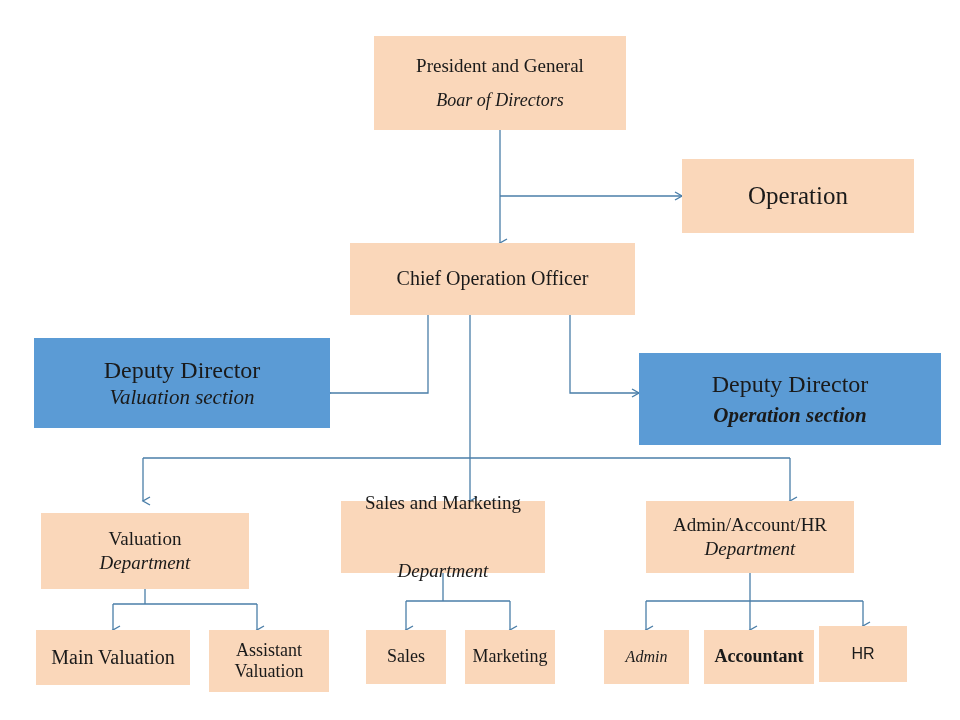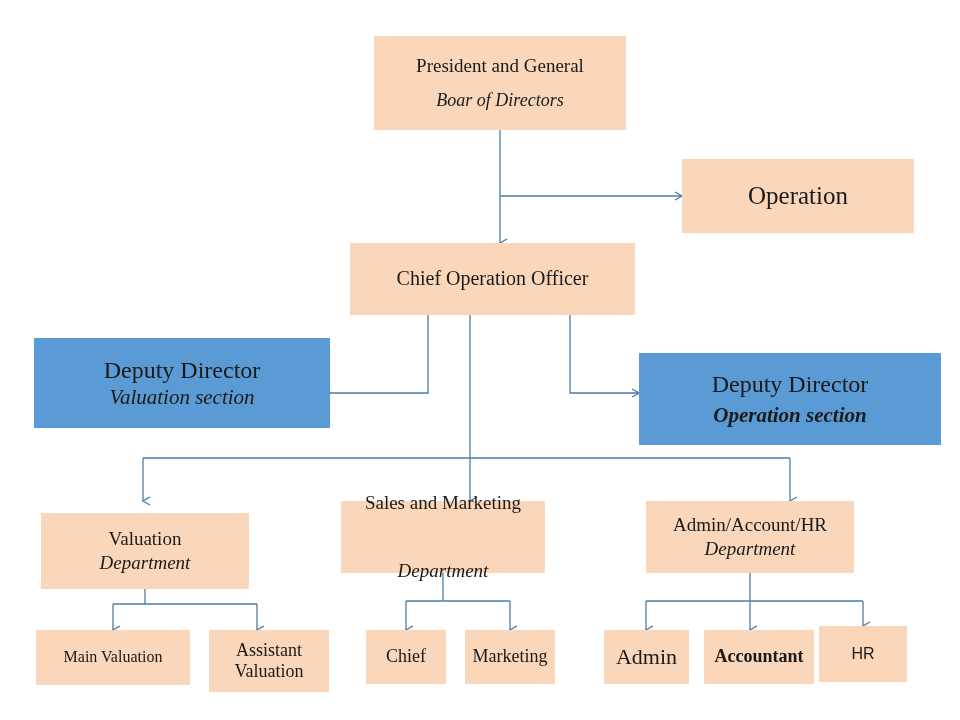--- a/index.html
+++ b/index.html
@@ -62,28 +62,28 @@
 
   #node-dept-valuation { left: 41px;  top: 513px; width: 208px; height: 76px; font-size: 19px; }
   #node-dept-valuation .node-sub { font-size: 19px; margin-top: 2px; }
 
   #node-dept-sales     { left: 341px; top: 501px; width: 204px; height: 72px; font-size: 19px; gap: 43px; }
   #node-dept-sales .node-sub { font-size: 19px; margin-top: 2px; }
 
   #node-dept-admin     { left: 646px; top: 501px; width: 208px; height: 72px; font-size: 19px; }
   #node-dept-admin .node-sub { font-size: 19px; margin-top: 2px; }
 
-  #node-main-valuation { left: 36px;  top: 630px; width: 154px; height: 55px; font-size: 16px; }
+  #node-main-valuation { left: 36px;  top: 630px; width: 154px; height: 55px; font-size: 20px; }
   #node-assistant-valuation { left: 209px; top: 630px; width: 120px; height: 62px; font-size: 18px; }
   #node-assistant-valuation .node-title { white-space: normal; }
 
   #node-sales      { left: 366px; top: 630px; width: 80px;  height: 54px; font-size: 18px; }
   #node-marketing  { left: 465px; top: 630px; width: 90px;  height: 54px; font-size: 18px; }
 
-  #node-admin      { left: 604px; top: 630px; width: 85px;  height: 54px; font-size: 22px; }
+  #node-admin      { left: 604px; top: 630px; width: 85px;  height: 54px; font-size: 16px; font-style: italic; }
   #node-accountant { left: 704px; top: 630px; width: 110px; height: 54px; font-size: 18px; font-weight: bold; }
   #node-hr         { left: 819px; top: 626px; width: 88px;  height: 56px; font-size: 16px;
                      font-family: "Liberation Sans", "DejaVu Sans", sans-serif; }
 </style>
 </head>
 <body>
 
 <div id="chart-root">
 
   <svg id="connector-layer" width="960" height="720" viewBox="0 0 960 720" xmlns="http://www.w3.org/2000/svg">
@@ -176,21 +176,21 @@
 
   <div class="node peach" id="node-main-valuation">
     <span class="node-title">Main Valuation</span>
   </div>
 
   <div class="node peach" id="node-assistant-valuation">
     <span class="node-title">Assistant Valuation</span>
   </div>
 
   <div class="node peach" id="node-sales">
-    <span class="node-title">Chief</span>
+    <span class="node-title">Sales</span>
   </div>
 
   <div class="node peach" id="node-marketing">
     <span class="node-title">Marketing</span>
   </div>
 
   <div class="node peach" id="node-admin">
     <span class="node-title">Admin</span>
   </div>
 

